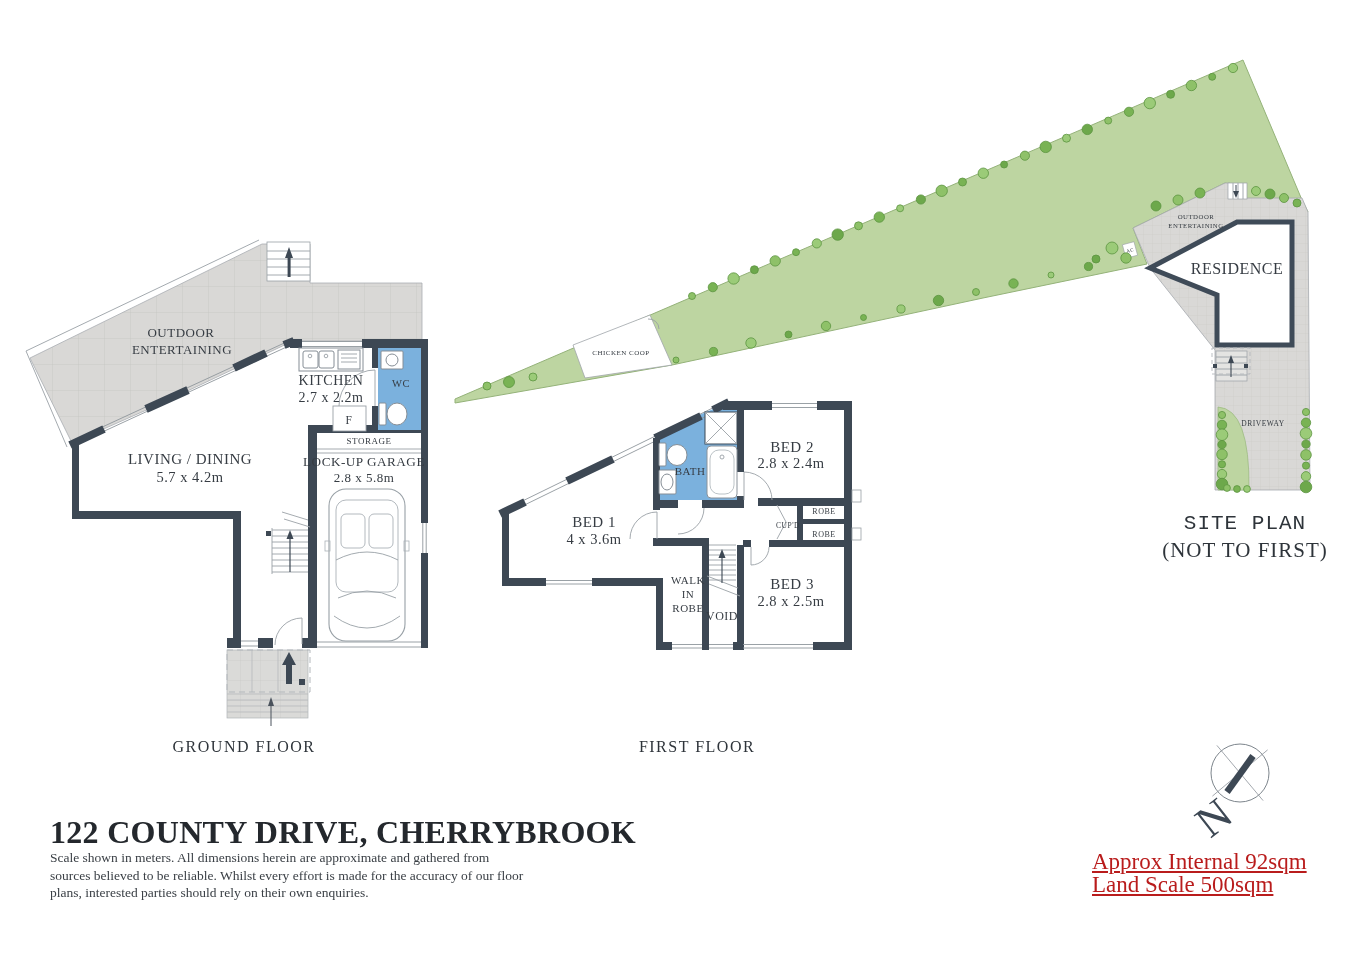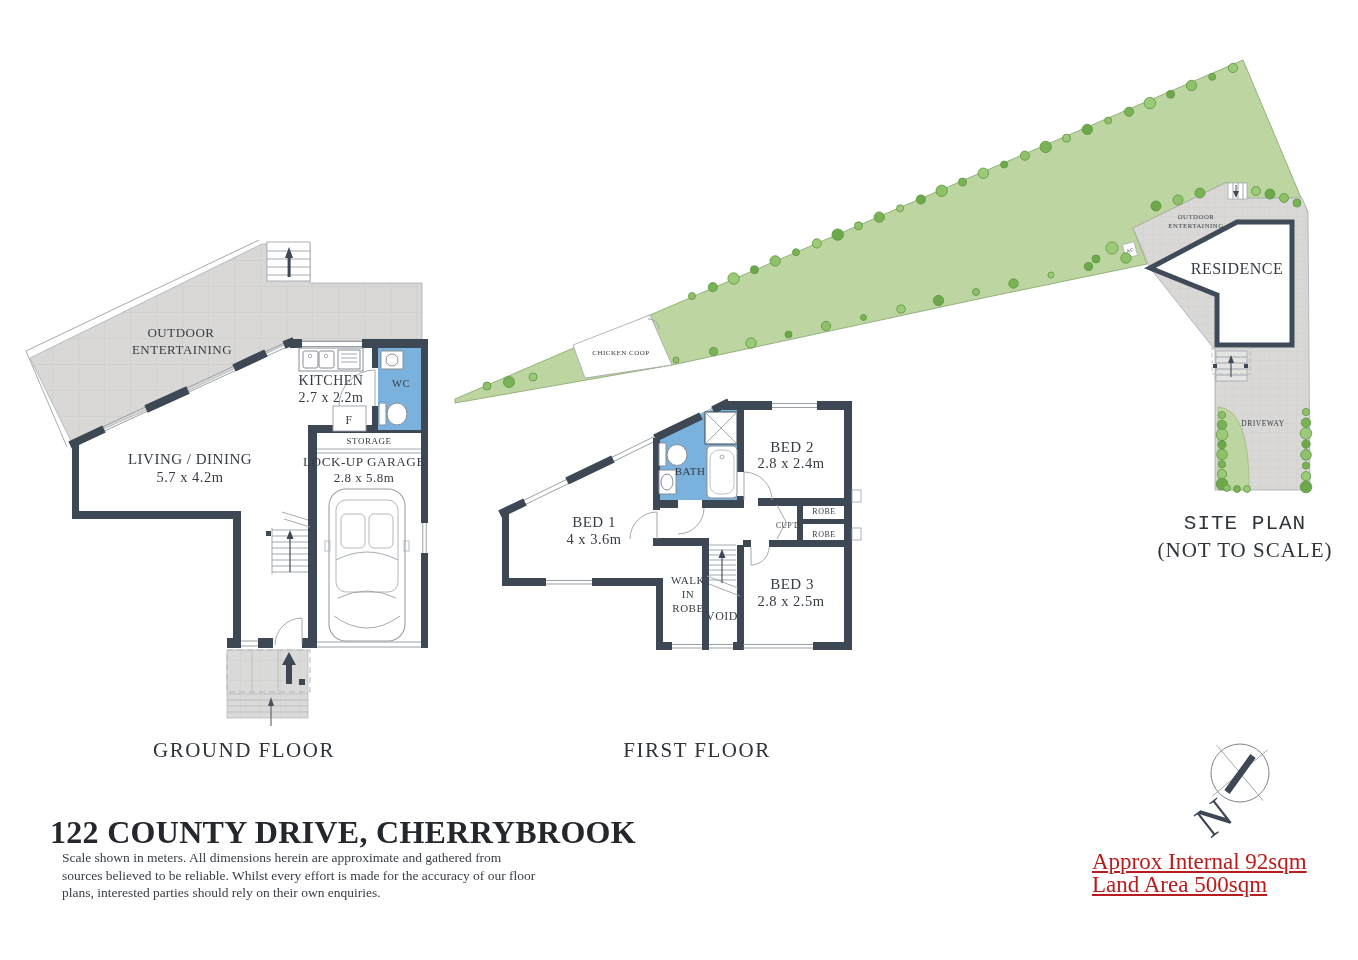--- a/index.html
+++ b/index.html
@@ -6,23 +6,23 @@
   #canvas{position:relative;width:1358px;height:900px;background:#ffffff;overflow:hidden;
           font-family:"Liberation Serif", serif;color:#363c43;}
   svg{position:absolute;overflow:visible;}
   .w{fill:#3d4854;}
   .tl{stroke:#9aa0a6;stroke-width:.9;fill:none;}
   .win{stroke:#8f969c;stroke-width:.9;fill:none;}
   .grid{stroke:#b6b9bc;stroke-width:.8;fill:none;}
   .fixt{fill:#ffffff;stroke:#868e96;stroke-width:1;}
   .rmtext{font-family:"Liberation Serif",serif;fill:#363c43;text-anchor:middle;letter-spacing:.5px;}
   .dark{fill:#3d4854;}
-  .floor-label{position:absolute;transform:translateX(-50%);font-size:21px;letter-spacing:1.5px;color:#2e343a;white-space:nowrap;}
+  .floor-label{position:absolute;transform:translateX(-50%);font-size:16px;letter-spacing:1.5px;color:#2e343a;white-space:nowrap;}
   #address{position:absolute;left:50px;top:814px;font-size:32px;font-weight:600;letter-spacing:.3px;color:#24282d;}
-  #disclaimer{position:absolute;left:50px;top:849px;font-size:13.5px;line-height:17.5px;color:#3b4046;margin-left:12px;}
+  #disclaimer{position:absolute;left:50px;top:849px;font-size:13.5px;line-height:17.5px;color:#3b4046;}
   #areas{position:absolute;left:1092px;top:850px;font-size:23px;line-height:23px;color:#b91c1c;text-decoration:underline;}
   .site-title{position:absolute;transform:translateX(-50%);font-size:21px;letter-spacing:1px;color:#2e343a;white-space:nowrap;}
 </style>
 </head>
 <body>
 
 <div id="canvas">
 
 <svg style="left:450px;top:50px;" width="870" height="450" viewBox="450 50 870 450">
   <defs>
@@ -371,26 +371,26 @@
   <circle cx="48" cy="40" r="29" fill="none" stroke="#7d858c" stroke-width="1"></circle>
   <line x1="75.6" y1="16.9" x2="20.4" y2="63.1" stroke="#8b9299" stroke-width=".8"></line>
   <line x1="71.1" y1="67.6" x2="24.9" y2="12.4" stroke="#8b9299" stroke-width=".8"></line>
   <line x1="61" y1="23" x2="35" y2="59" stroke="#3d4854" stroke-width="6.5"></line>
   <text x="8" y="100" font-family="Liberation Serif, serif" font-size="44" fill="#3d4854" transform="rotate(-38 22 88)">N</text>
 </svg>
 
 <div class="floor-label" style="left:244px;top:738px;">GROUND FLOOR</div>
 <div class="floor-label" style="left:697px;top:738px;font-family:Liberation Serif, serif;">FIRST FLOOR</div>
 <div class="site-title" style="left:1245px;top:512px;font-family:Liberation Mono, monospace;">SITE PLAN</div>
-<div class="site-title" style="left:1245px;top:538px;">(NOT TO SCALE)</div>
+<div class="site-title" style="left:1245px;top:538px;">(NOT TO FIRST)</div>
 
 <div id="address">122 COUNTY DRIVE, CHERRYBROOK</div>
 <div id="disclaimer">
   <div>Scale shown in meters. All dimensions herein are approximate and gathered from</div>
   <div>sources believed to be  reliable. Whilst every effort is made for the accuracy of our floor</div>
   <div>plans, interested parties should rely on their own enquiries.</div>
 </div>
 <div id="areas">
   <div>Approx Internal 92sqm</div>
-  <div>Land Area 500sqm</div>
+  <div>Land Scale 500sqm</div>
 </div>
 
 </div>
 
 </body></html>

